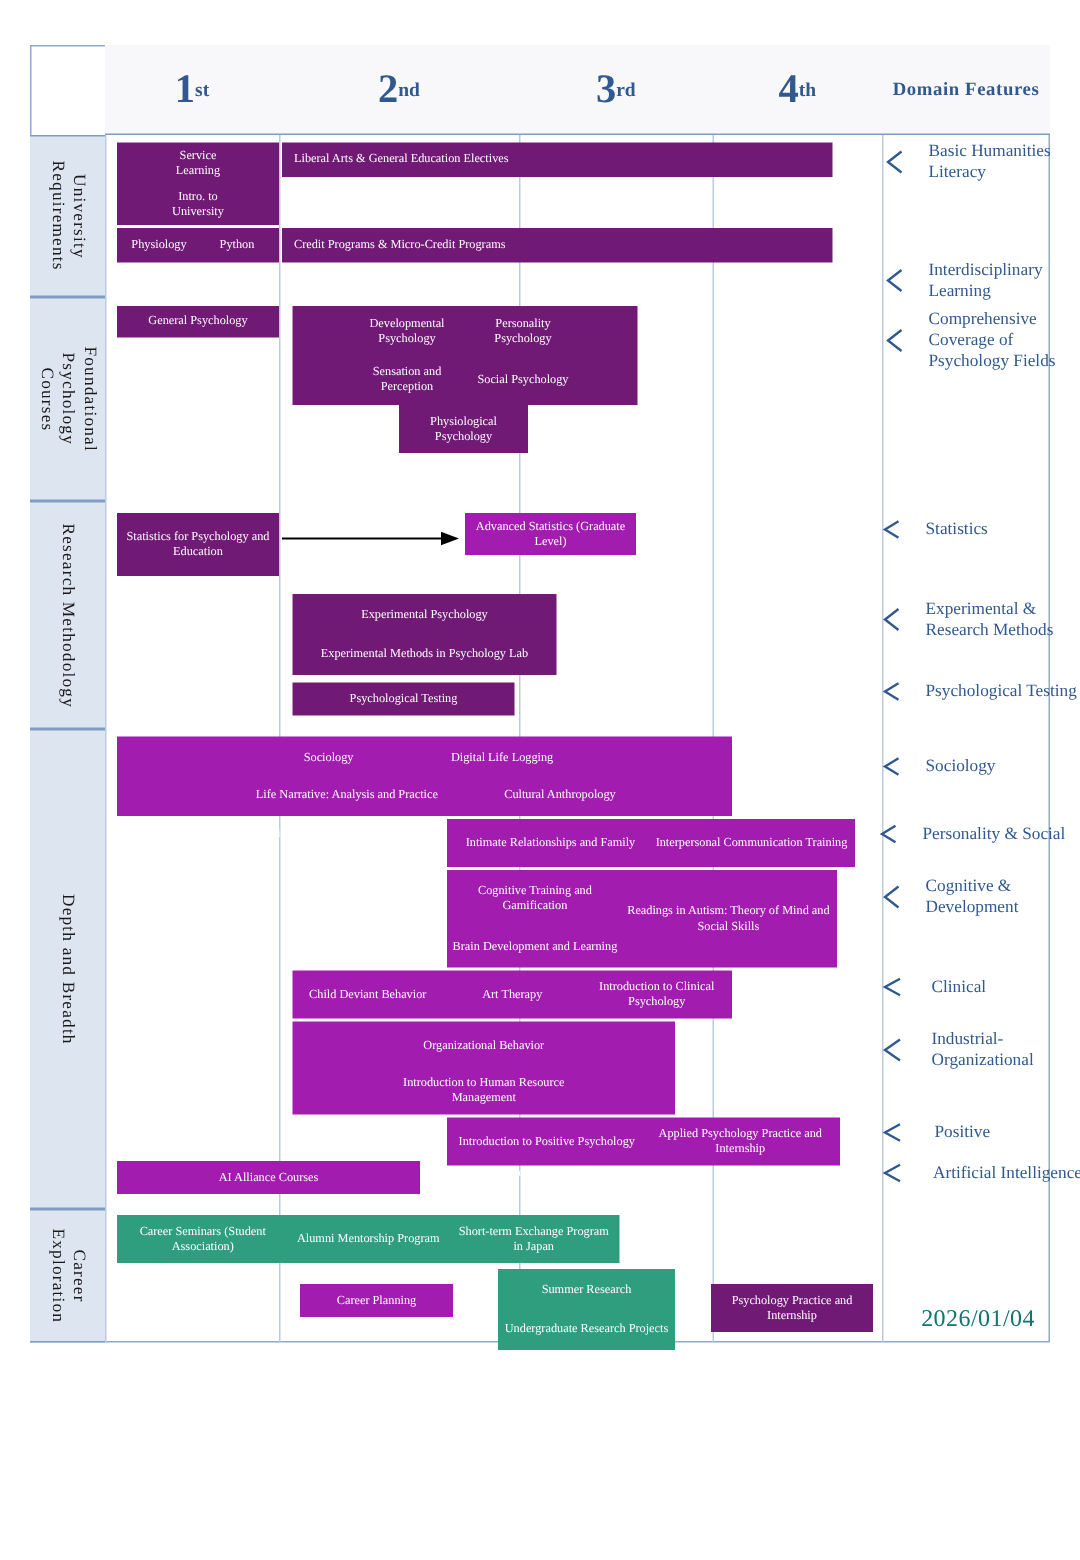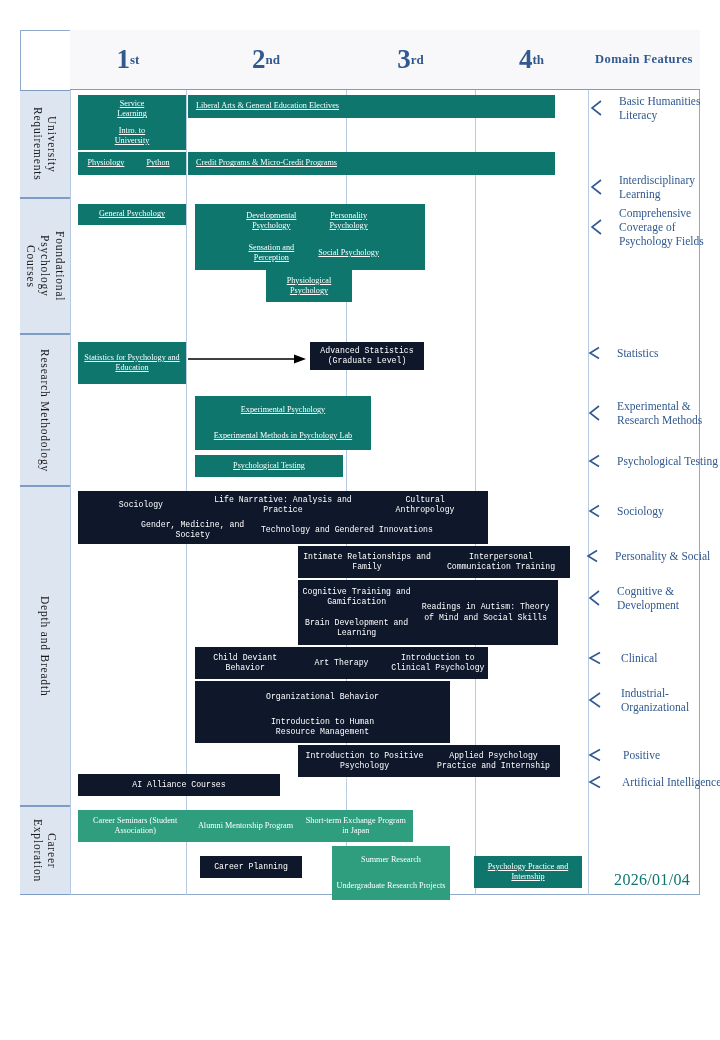--- a/index.html
+++ b/index.html
@@ -49,22 +49,22 @@
   .bandbody{position:absolute;left:50px;right:0;top:0;bottom:0;}
 
   
   .box{
     position:absolute;box-sizing:border-box;
     display:flex;align-items:center;justify-content:center;
     color:#ffffff;text-align:center;
     font-size:8.2px;line-height:1.25;
     padding:1px 2px;
   }
-  .navy{background:#0f766e;text-decoration:underline;}
-  .blue{background:#0f172a;font-family:Liberation Mono, monospace;}
+  .navy{background:#701a75;}
+  .blue{background:#a21caf;}
   .green{background:#2e9e7e;}
   .box .cell{flex:1 1 0;display:flex;align-items:center;justify-content:center;padding:0 1px;}
   .box .stack{flex:1 1 0;display:flex;flex-direction:column;align-items:center;justify-content:space-around;height:100%;}
   .box .stack > div{display:flex;align-items:center;justify-content:center;}
 
   
   .feat{
     position:absolute;display:flex;align-items:center;gap:17px;
     color:#31598f;font-size:11.5px;line-height:1.22;
   }
@@ -258,20 +258,21 @@
   </div>
 
   <div class="band" style="top:456px;height:320px;">
     <div class="rowlabel">
       <span>Depth and Breadth</span>
     </div>
     <div class="bandbody">
 
       <div class="box blue" style="left:8px;top:5px;width:410px;height:53px;flex-wrap:wrap;">
         <div class="cell" style="flex:0 0 25%;height:50%;">Sociology</div>
+        <div class="cell" style="flex:0 0 31%;height:50%;">Digital Life Logging</div>
         <div class="cell" style="flex:0 0 44%;height:50%;">Life Narrative: Analysis and Practice</div>
         <div class="cell" style="flex:0 0 25%;height:50%;">Cultural
 Anthropology</div>
         <div class="cell" style="flex:0 0 31%;height:50%;">Gender, Medicine, and Society</div>
         <div class="cell" style="flex:0 0 44%;height:50%;">Technology and Gendered
 Innovations</div>
       </div>
 
       <div class="box blue" style="left:228px;top:60px;width:272px;height:32px;">
         <div class="cell">Intimate Relationships

